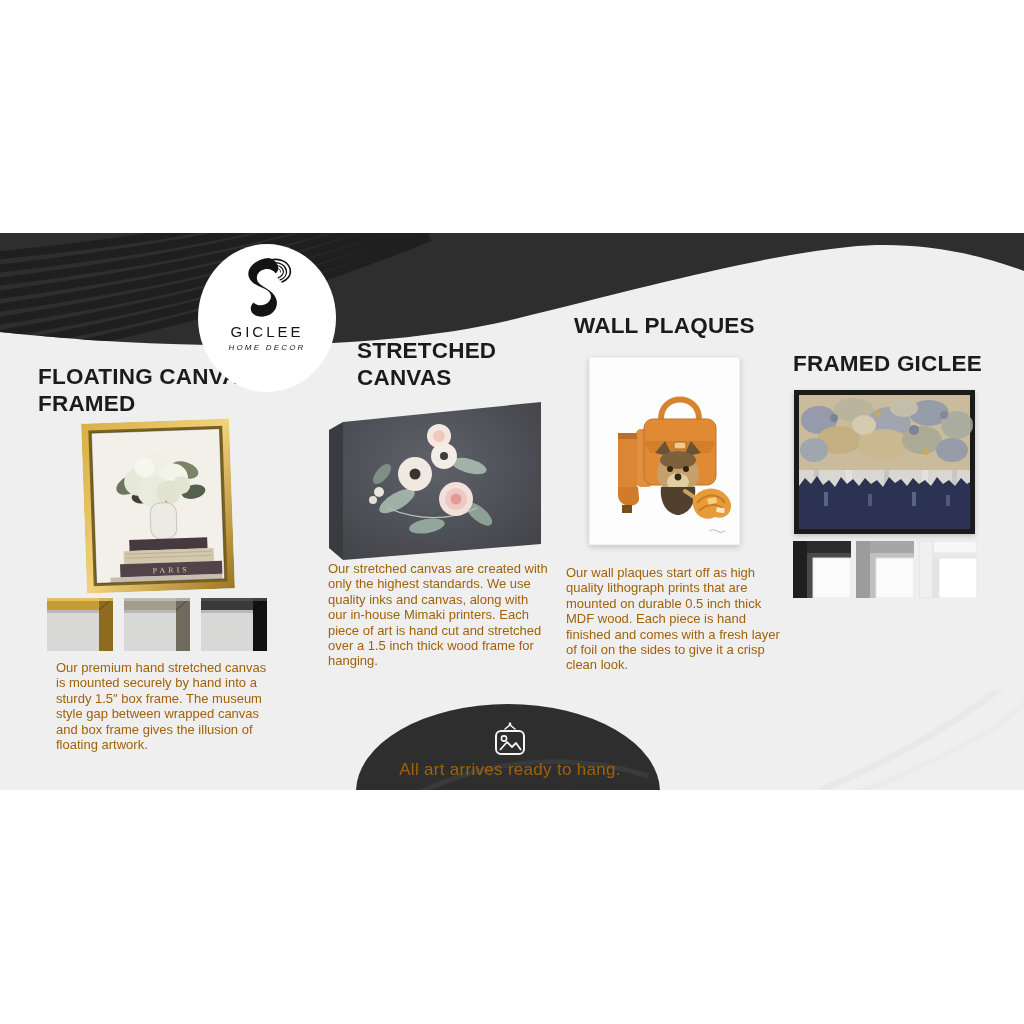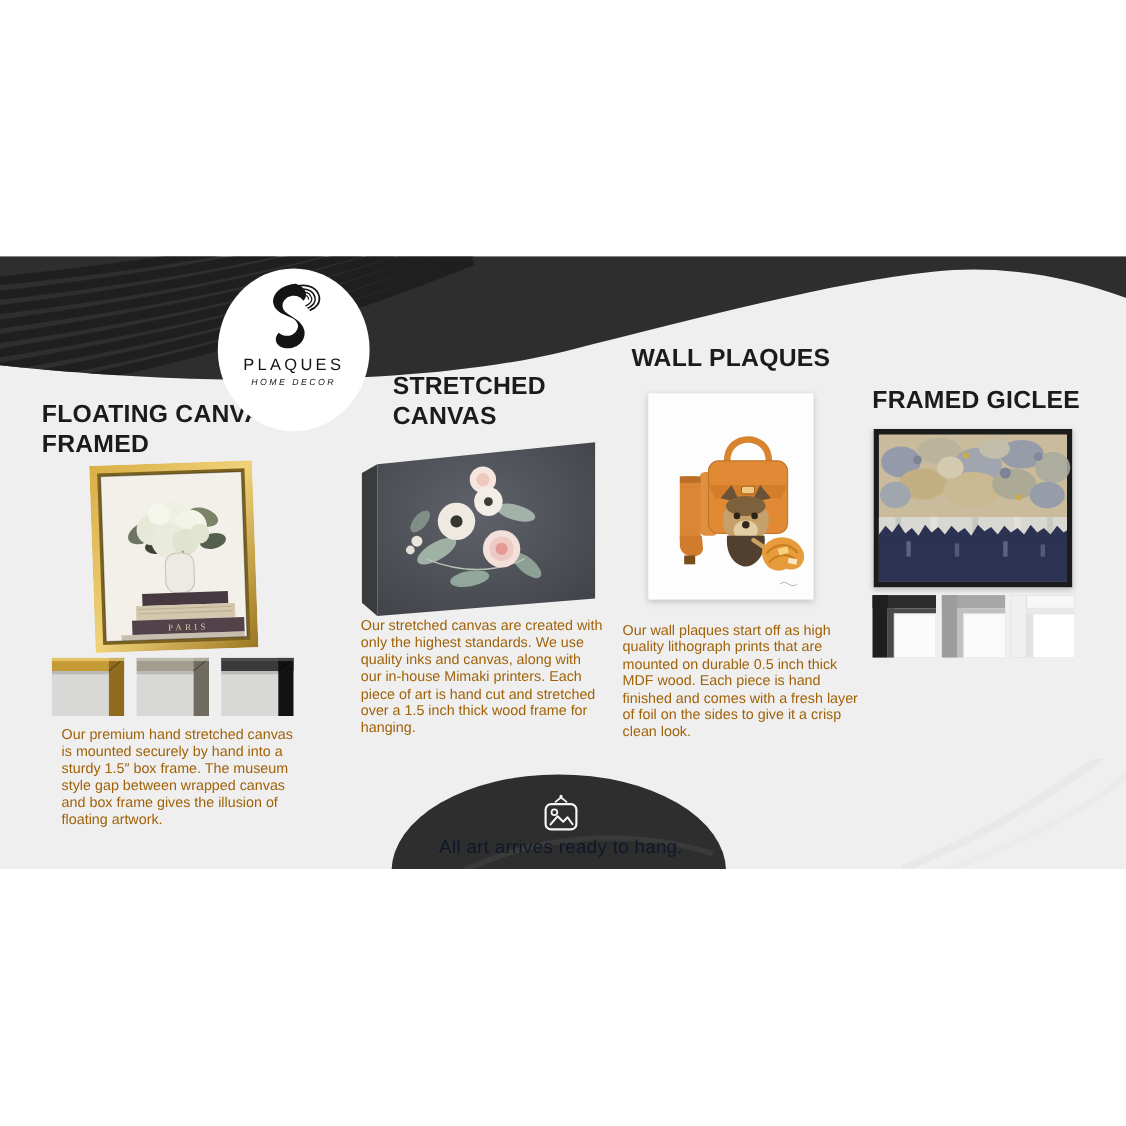--- a/index.html
+++ b/index.html
@@ -18,21 +18,21 @@
   .h span{display:block;}
   .p{position:absolute;font-size:13px;line-height:15.4px;color:#a16207;z-index:5;}
   .art{position:absolute;z-index:5;}
   .swatch-row{position:absolute;display:flex;z-index:5;}
   .swatch-row.c1{gap:11px;}
   .swatch-row.c4{gap:5px;}
   .hang-ellipse{position:absolute;left:356px;top:471px;width:304px;height:176px;border-radius:50%;
                 background:var(--c-band,#2e2e2e);}
   .hang-icon{position:absolute;left:491px;top:721px;z-index:7;}
   .hang-text{position:absolute;left:360px;top:760px;width:300px;text-align:center;
-             font-size:17px;letter-spacing:.3px;color:#0f172a;z-index:7;font-weight:400;}
+             font-size:17px;letter-spacing:.3px;color:#a16207;z-index:7;font-weight:400;}
   .decor-arcs{position:absolute;right:0;bottom:0;}
   svg{display:block;}
 </style>
 </head>
 <body>
 
 <div class="root">
 
   <div class="panel">
     <div class="hang-ellipse">
@@ -69,21 +69,21 @@
   </svg>
 
   <div class="logo-circle">
     <svg class="logo-s" width="62" height="70" viewBox="0 0 64 72">
       <path d="M34 6 C20 7 11 16 13 25 C15 33 24 35 30 38 C36 41 38 46 34 51 C30 56 22 56 18 52 C13 57 15 64 22 66 C33 69 44 61 42 50 C40 41 31 38 26 34 C20 30 20 23 26 19 C31 16 38 17 41 22 C46 18 44 9 34 6 Z" fill="#141414"></path>
       <path d="M36 8 C46 6 54 10 56 18 C57 24 53 29 47 31" fill="none" stroke="#141414" stroke-width="1.6"></path>
       <path d="M38 11 C46 10 51 14 52 19 C53 23 50 27 45 29" fill="none" stroke="#141414" stroke-width="1.4"></path>
       <path d="M39 14 C45 13 48 16 49 20 C49 23 47 25 43 27" fill="none" stroke="#141414" stroke-width="1.2"></path>
       <path d="M40 17 C44 16 46 18 46 21" fill="none" stroke="#141414" stroke-width="1"></path>
     </svg>
-    <div class="logo-brand">PLAQUES</div>
+    <div class="logo-brand">GICLEE</div>
     <div class="logo-tagline">HOME DECOR</div>
   </div>
 
   <div class="h" style="left:38px;top:363px;">
     <span>FLOATING CANVAS</span>
     <span>FRAMED</span>
   </div>
 
   <svg class="art" style="left:84px;top:421px;transform:rotate(-2deg);" width="148" height="170" viewBox="0 0 148 170">
     <defs>

